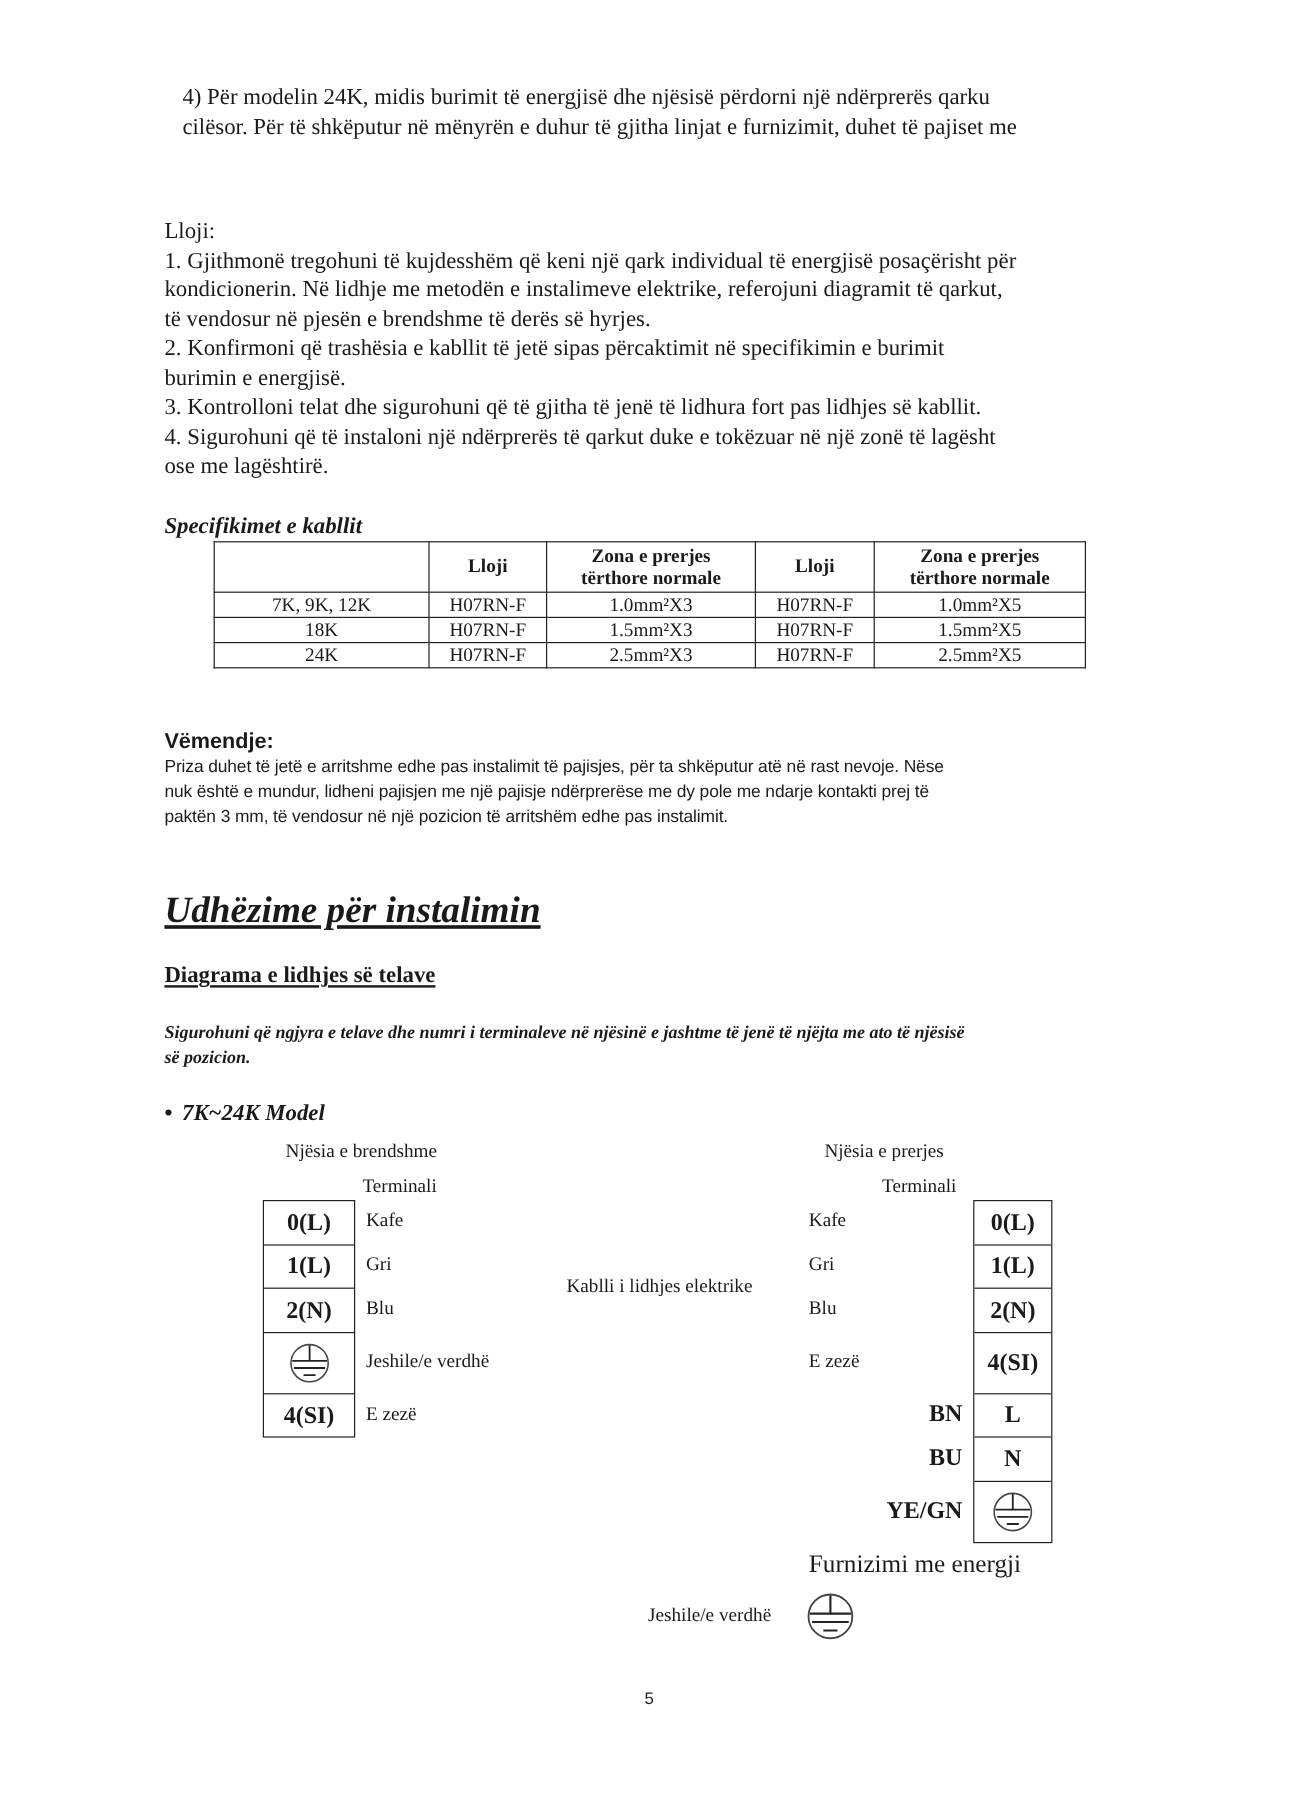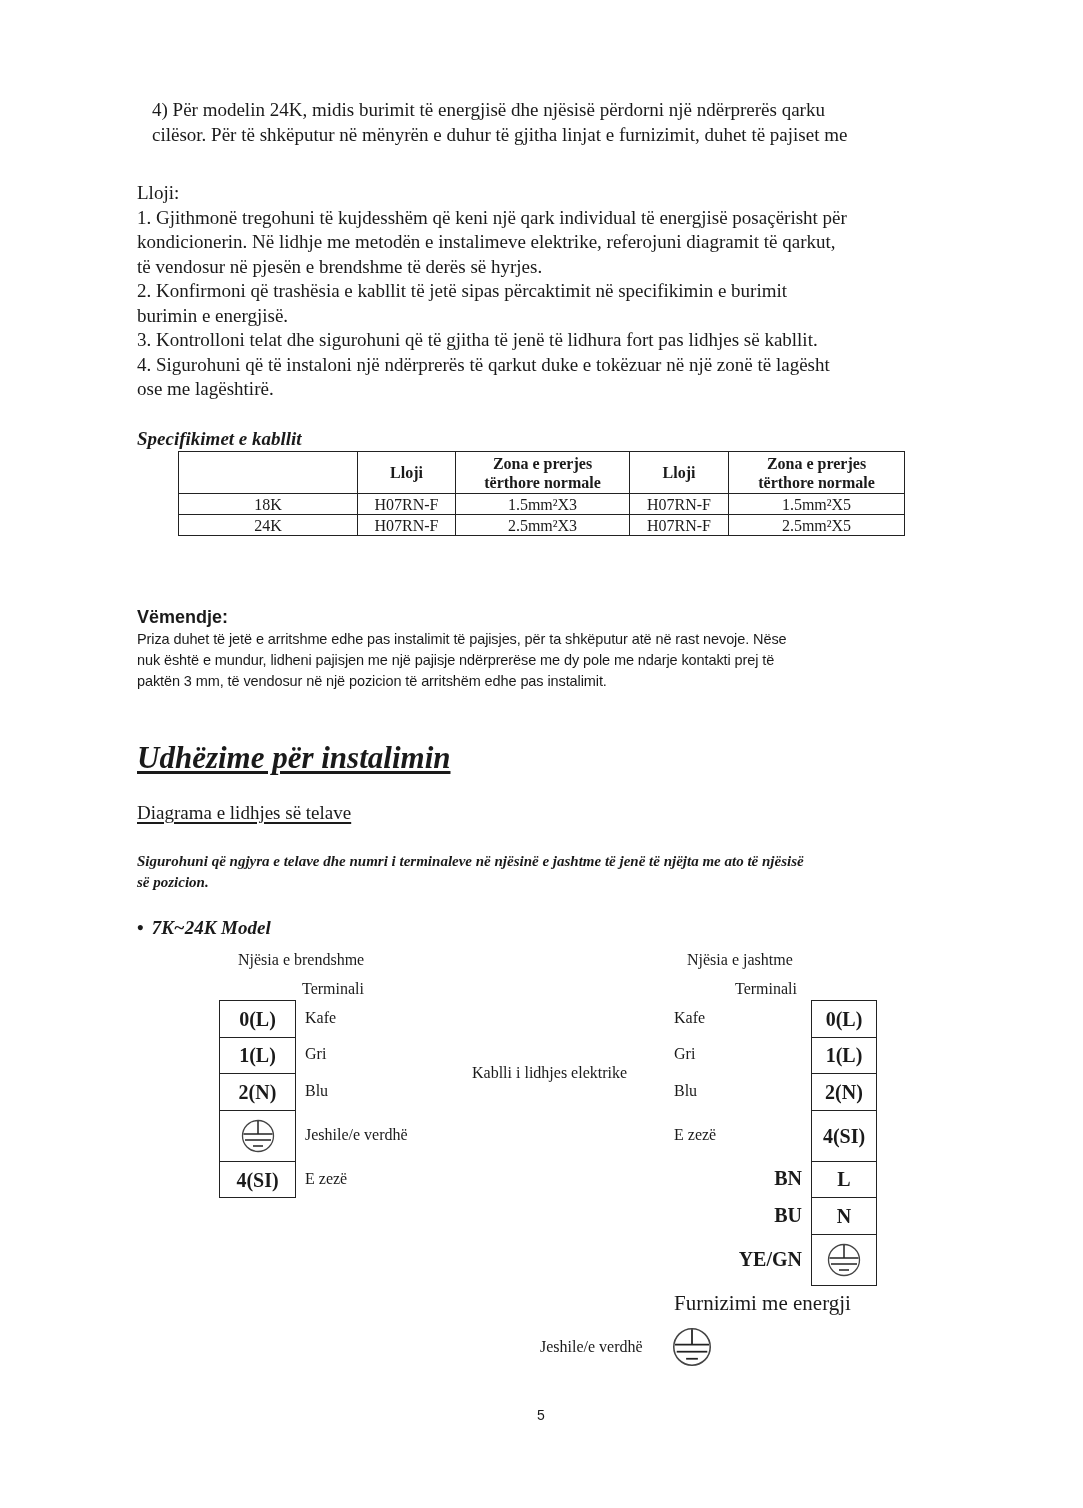--- a/index.html
+++ b/index.html
@@ -6,37 +6,37 @@
     body { width: 1083px; height: 1508px; position: relative; overflow: hidden; color: #1a1a1a; font-family: "Liberation Serif", serif; }
     .abs { position: absolute; }
     .para { font-size: 19px; line-height: 24.5px; }
     .spec-title { font-style: italic; font-weight: bold; font-size: 19px; }
     table.spec { position: absolute; left: 178px; top: 451px; border-collapse: collapse; font-size: 16px; }
     table.spec td, table.spec th { border: 1px solid #222; text-align: center; padding: 0; line-height: 19px; }
     table.spec th { font-weight: bold; }
     .vem-title { font-family: "Liberation Sans", sans-serif; font-weight: bold; font-size: 18px; text-align: right; }
     .vem-body { font-family: "Liberation Sans", sans-serif; font-weight: normal; font-size: 14.5px; line-height: 21px; letter-spacing: -0.1px; }
     .h1 { font-style: italic; font-weight: bold; font-size: 31px; text-decoration: underline; text-decoration-thickness: 3px; text-underline-offset: 3px; }
-    .h2 { font-weight: normal; font-size: 19px; text-decoration: underline; text-decoration-thickness: 2px; text-underline-offset: 3px; text-align: right; }
+    .h2 { font-weight: bold; font-size: 19px; text-decoration: underline; text-decoration-thickness: 2px; text-underline-offset: 3px; text-align: right; }
     .note-it { font-style: italic; font-weight: bold; font-size: 15px; line-height: 21px; }
     .bullet { font-style: italic; font-weight: bold; font-size: 19px; }
     .unit-title { font-size: 16px; }
     .small { font-size: 16px; }
     .term-box { position: absolute; border: 1.5px solid #222; box-sizing: border-box; }
     .term-row { border-bottom: 1.5px solid #222; box-sizing: border-box; display: flex; align-items: center; justify-content: center; font-weight: bold; font-size: 20px; }
     .term-row:last-child { border-bottom: none; }
     .wire-label { font-size: 16px; }
     .code-label { font-weight: bold; font-size: 20px; text-align: right; }
     .ground svg { display: block; }
     .page-num { font-family: "Liberation Sans", sans-serif; font-size: 14px; }
   </style>
 </head>
 <body>
 
-<div class="abs para" style="left:152px; top:98px; width:820px;">
+<div class="abs para" style="left:152px; top:70px; width:820px;">
   <div>4) Për modelin 24K, midis burimit të energjisë dhe njësisë përdorni një ndërprerës qarku</div>
   <div>cilësor. Për të shkëputur në mënyrën e duhur të gjitha linjat e furnizimit, duhet të pajiset me</div>
 </div>
 
 <div class="abs para" style="left:137px; top:181px; width:840px;">
   <div>Lloji:</div>
   <div>1. Gjithmonë tregohuni të kujdesshëm që keni një qark individual të energjisë posaçërisht për</div>
   <div>kondicionerin. Në lidhje me metodën e instalimeve elektrike, referojuni diagramit të qarkut,</div>
   <div>të vendosur në pjesën e brendshme të derës së hyrjes.</div>
   <div>2. Konfirmoni që trashësia e kabllit të jetë sipas përcaktimit në specifikimin e burimit</div>
@@ -62,20 +62,27 @@
     <th>Lloji</th>
     <th>
           <div>Zona e prerjes</div>
           <div>tërthore normale</div>
         </th>
     <th>Lloji</th>
     <th>
           <div>Zona e prerjes</div>
           <div>tërthore normale</div>
         </th>
+  </tr>
+  <tr style="height:21px">
+    <td>7K, 9K, 12K</td>
+    <td>H07RN-F</td>
+    <td>1.0mm²X3</td>
+    <td>H07RN-F</td>
+    <td>1.0mm²X5</td>
   </tr>
   <tr style="height:21px">
     <td>18K</td>
     <td>H07RN-F</td>
     <td>1.5mm²X3</td>
     <td>H07RN-F</td>
     <td>1.5mm²X5</td>
   </tr>
   <tr style="height:21px">
     <td>24K</td>
@@ -126,21 +133,21 @@
 </div>
 
 <div class="abs wire-label" style="left:305px; top:1009px;">Kafe</div>
 <div class="abs wire-label" style="left:305px; top:1045px;">Gri</div>
 <div class="abs wire-label" style="left:305px; top:1082px;">Blu</div>
 <div class="abs wire-label" style="left:305px; top:1126px;">Jeshile/e verdhë</div>
 <div class="abs wire-label" style="left:305px; top:1170px;">E zezë</div>
 
 <div class="abs wire-label" style="left:472px; top:1064px;">Kablli i lidhjes elektrike</div>
 
-<div class="abs unit-title" style="left:687px; top:951px;">Njësia e jashtme</div>
+<div class="abs unit-title" style="left:687px; top:951px;">Njësia e prerjes</div>
 <div class="abs small" style="left:735px; top:980px;">Terminali</div>
 
 <div class="abs wire-label" style="left:674px; top:1009px;">Kafe</div>
 <div class="abs wire-label" style="left:674px; top:1045px;">Gri</div>
 <div class="abs wire-label" style="left:674px; top:1082px;">Blu</div>
 <div class="abs wire-label" style="left:674px; top:1126px;">E zezë</div>
 
 <div class="abs code-label" style="left:700px; top:1167px; width:102px;">BN</div>
 <div class="abs code-label" style="left:700px; top:1204px; width:102px;">BU</div>
 <div class="abs code-label" style="left:700px; top:1248px; width:102px;">YE/GN</div>

